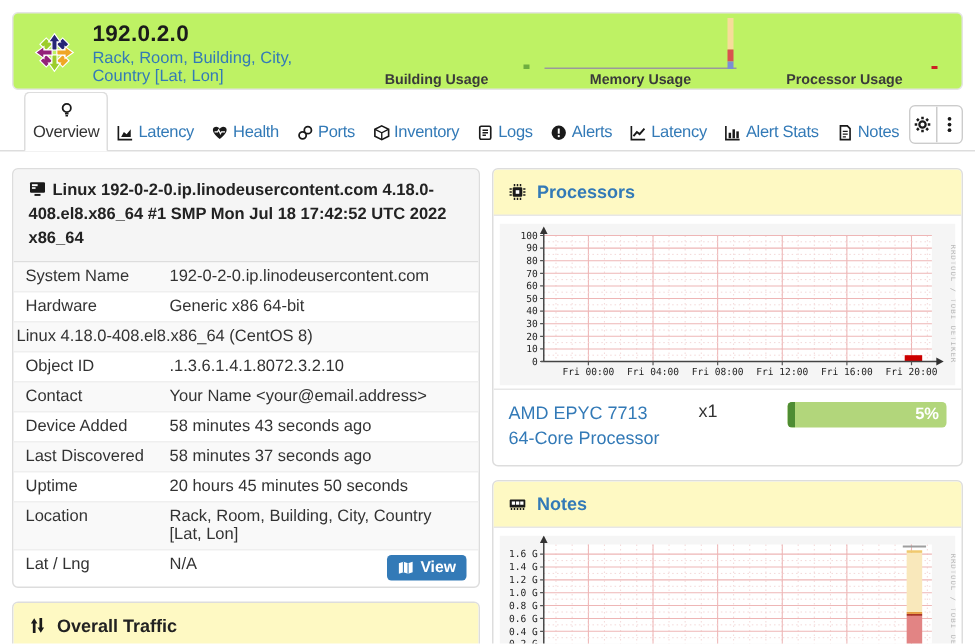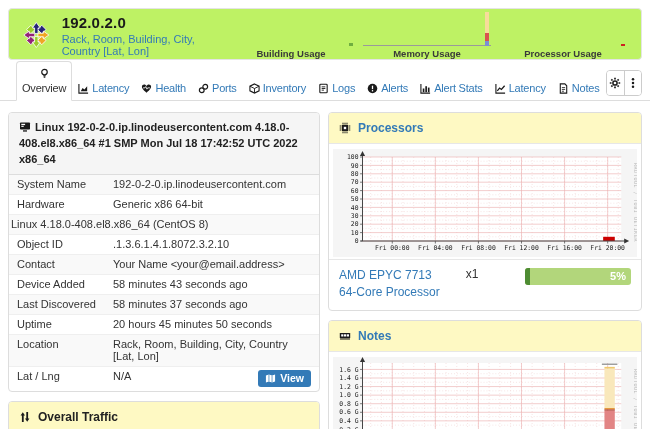--- a/index.html
+++ b/index.html
@@ -195,35 +195,35 @@
             <rect x="5.3" y="2.9" width="1.4" height="3.8" fill="#fff"></rect>
             <rect x="5.3" y="7.7" width="1.4" height="1.5" fill="#fff"></rect>
           </svg>
         </span>
         <span>Alerts</span>
       </a>
       <a class="tab">
         <span class="icn">
           <svg viewBox="0 0 12 12">
             <path d="M1,1 V11 H11" stroke="#1a1a1a" fill="none" stroke-width="1.2"></path>
+            <path d="M2.5,8.5 L5,5.5 7,7 10.5,3" stroke="#1a1a1a" stroke-width="1.4" fill="none"></path>
+          </svg>
+        </span>
+        <span>Latency</span>
+      </a>
+      <a class="tab">
+        <span class="icn">
+          <svg viewBox="0 0 12 12">
+            <path d="M1,1 V11 H11" stroke="#1a1a1a" fill="none" stroke-width="1.2"></path>
             <rect x="3" y="6" width="1.8" height="4" fill="#1a1a1a"></rect>
             <rect x="5.8" y="3.5" width="1.8" height="6.5" fill="#1a1a1a"></rect>
             <rect x="8.6" y="5" width="1.8" height="5" fill="#1a1a1a"></rect>
           </svg>
         </span>
         <span>Alert Stats</span>
-      </a>
-      <a class="tab">
-        <span class="icn">
-          <svg viewBox="0 0 12 12">
-            <path d="M1,1 V11 H11" stroke="#1a1a1a" fill="none" stroke-width="1.2"></path>
-            <path d="M2.5,8.5 L5,5.5 7,7 10.5,3" stroke="#1a1a1a" stroke-width="1.4" fill="none"></path>
-          </svg>
-        </span>
-        <span>Latency</span>
       </a>
       <a class="tab">
         <span class="icn">
           <svg viewBox="0 0 12 12">
             <path d="M2.5,1 H7.5 L9.5,3 V11 H2.5 Z" fill="none" stroke="#1a1a1a" stroke-width="1.2"></path>
             <path d="M4.2,5 H7.8 M4.2,7 H7.8 M4.2,9 H6.5" stroke="#1a1a1a" stroke-width="0.9"></path>
           </svg>
         </span>
         <span>Notes</span>
       </a>

